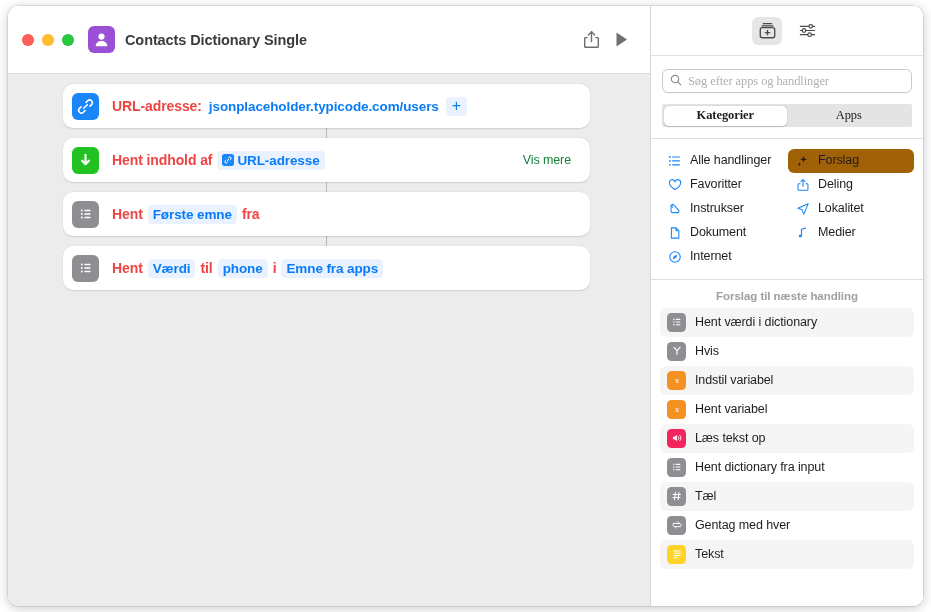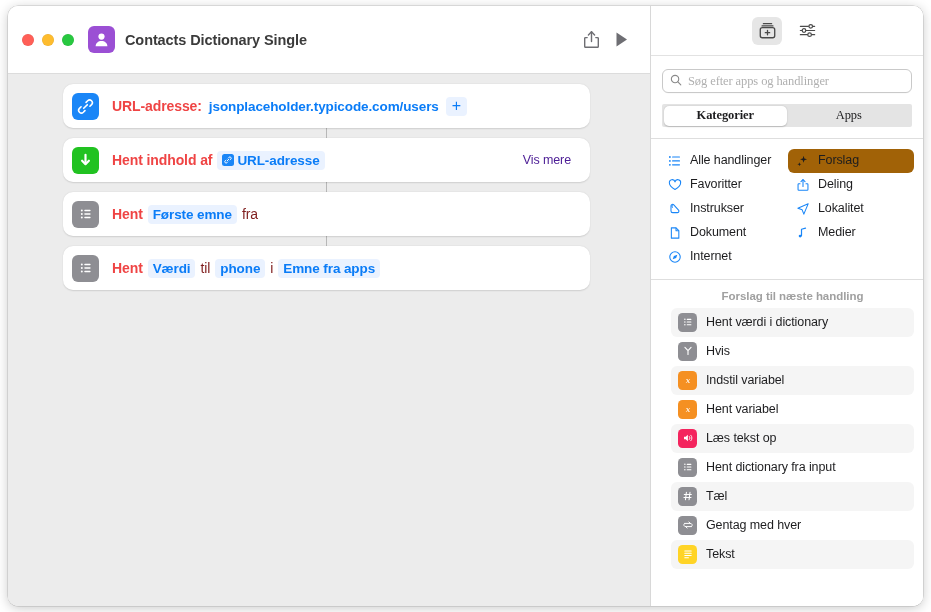--- a/index.html
+++ b/index.html
@@ -131,21 +131,21 @@
     display: flex;
     align-items: center;
     flex-wrap: wrap;
     gap: 0px;
     font-size: 14px;
     color: #1d1d1f;
     letter-spacing: -0.1px;
   }
   .act-body > * { margin-right: 5px; }
   .plain { font-weight: bold; color: #ef4444; }
-  .plain.light { font-weight: normal; color: #7f1d1d; }
+  .plain.light { font-weight: bold; color: #ef4444; }
 
   .token {
     color: #0a7cf7;
     background: #eaf2ff;
     border-radius: 4px;
     padding: 2px 5px;
     font-weight: bold;
     font-size: 13.5px;
     white-space: nowrap;
     display: inline-flex;
@@ -171,21 +171,21 @@
     border-radius: 4px;
     padding: 0px 6px 2px 6px;
     font-size: 16px;
     font-weight: normal;
     line-height: 17px;
     cursor: default;
   }
 
   .vis-mere {
     font-size: 12.5px;
-    color: #4c1d95;
+    color: #15803d;
     margin-left: auto;
     flex: 0 0 auto;
     white-space: nowrap;
   }
 
   
   .right-pane {
     width: 273px;
     height: 100%;
     background: #ffffff;
@@ -288,21 +288,21 @@
     font-size: 12.5px;
     color: #1d1d1f;
     letter-spacing: -0.1px;
     line-height: 13.5px;
   }
 
   .suggest-wrap {
     flex: 1 1 auto;
     background: #ffffff;
     border-top: 0.5px solid #dedede;
-    padding: 6px 9px 0 20px;
+    padding: 6px 9px 0 9px;
     overflow: hidden;
   }
   .suggest-header {
     font-size: 11.5px;
     color: #a0a0a0;
     font-weight: bold;
     text-align: center;
     padding: 4px 0 6px 0;
     letter-spacing: -0.05px;
   }

